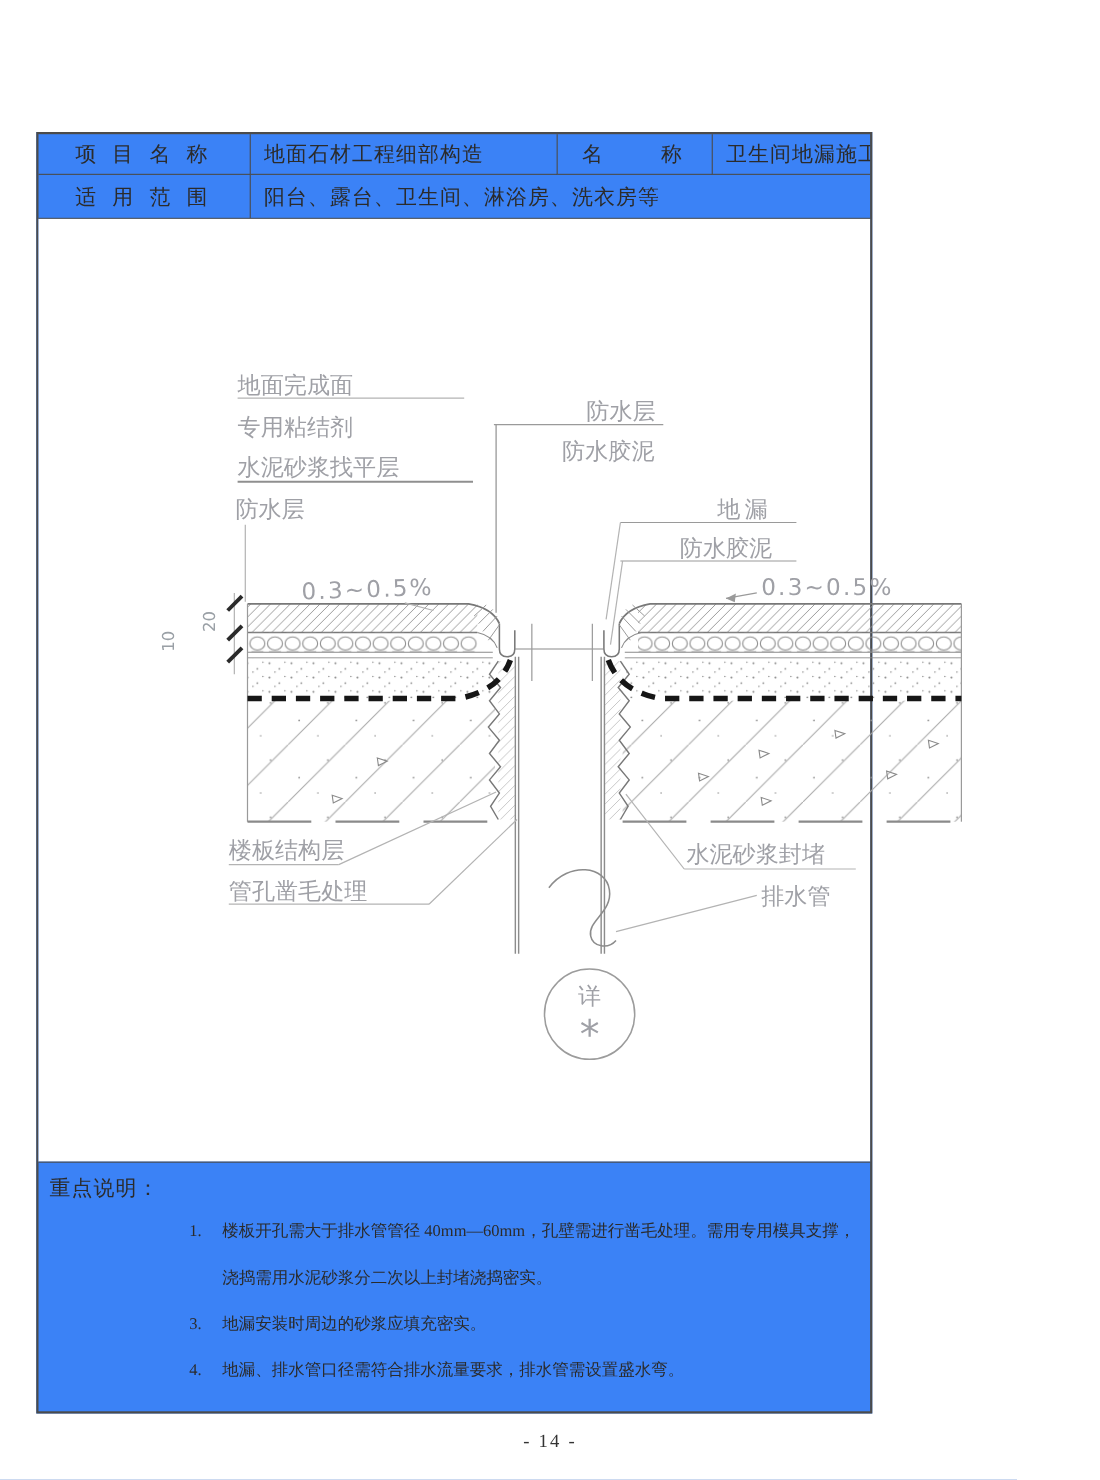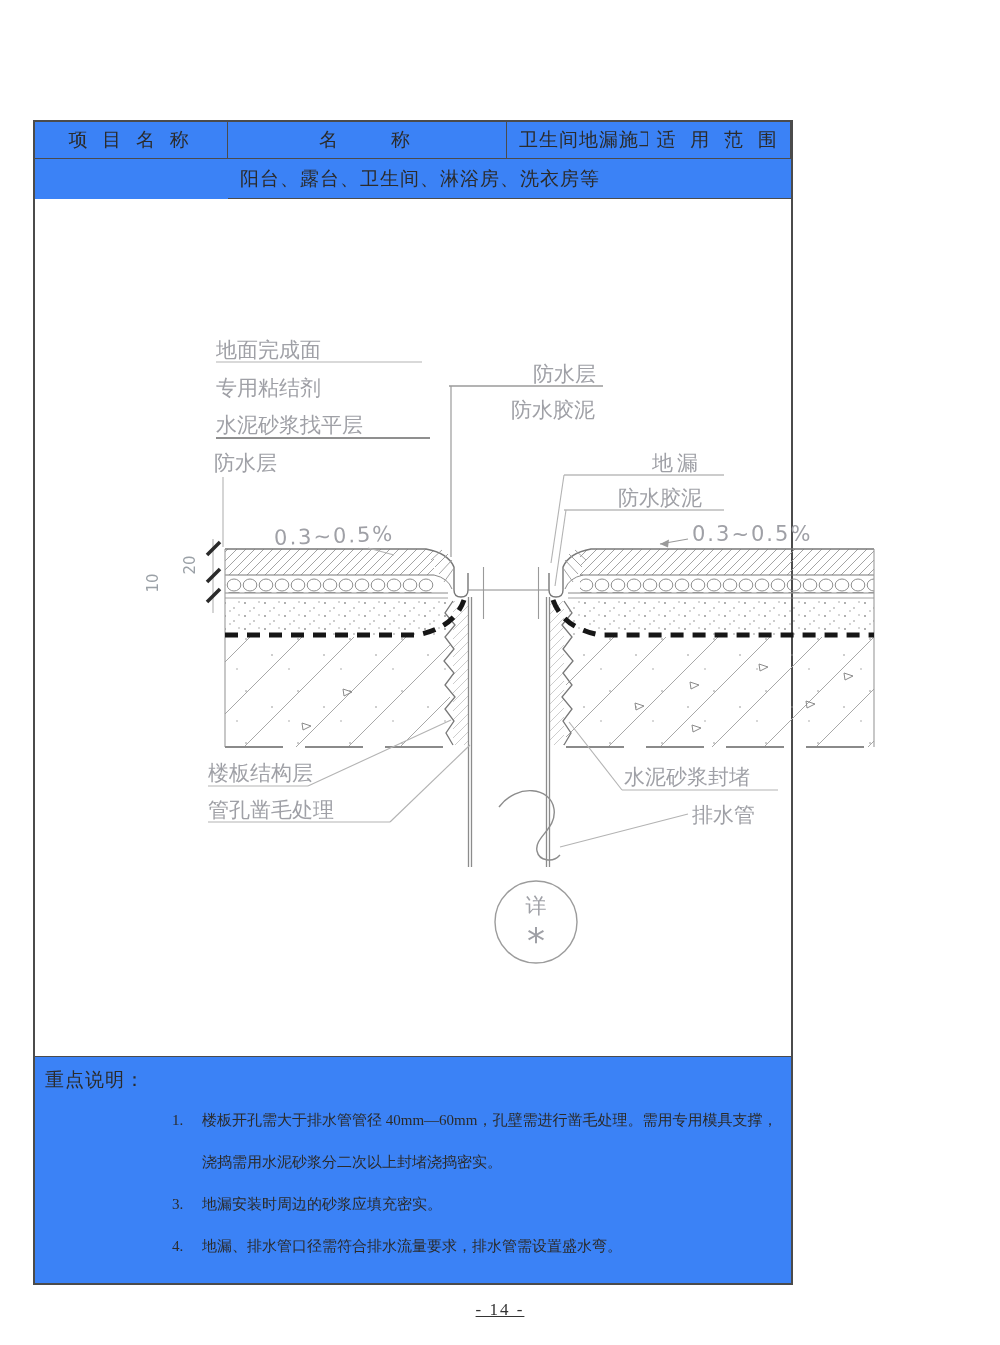--- a/index.html
+++ b/index.html
@@ -33,31 +33,32 @@
     position:relative;flex:1 1 auto;border-top:1.5px solid #4b4b4b;
     padding:10px 14px 0 10px;box-sizing:border-box;
   }
   .notes-title{font-size:19px;letter-spacing:1px;}
   .note-list{margin-top:6px;padding-left:127px;font-size:15px;}
   .note-line{line-height:42px;white-space:nowrap;}
   .note-num{display:inline-block;min-width:22px;margin-right:8px;}
   .note-cont{padding-left:30px;font-family:Liberation Serif, serif;}
   .pageno{
     position:absolute;left:0;top:1300px;width:100%;text-align:center;
-    font-size:17px;color:#333;letter-spacing:2px;text-decoration:underline;
+    font-size:17px;color:#333;letter-spacing:2px;
   }
 </style>
 </head>
 <body>
 
 <div class="page">
   <div class="doc">
 
     <div class="hdr-grid">
       <div class="hcell cen">项 目 名 称</div>
+      <div class="hcell pad">地面石材工程细部构造</div>
       <div class="hcell cen">名　　称</div>
       <div class="hcell pad norb">卫生间地漏施工示意图 5</div>
       <div class="hcell cen">适 用 范 围</div>
       <div class="hcell pad norb" style="grid-column:2 / 5;">阳台、露台、卫生间、淋浴房、洗衣房等</div>
     </div>
 
     <div class="drawing">
       <svg width="926" height="857" viewBox="33 198 926 857">
         <defs>
           <pattern id="pTile" patternUnits="userSpaceOnUse" width="9" height="9">

